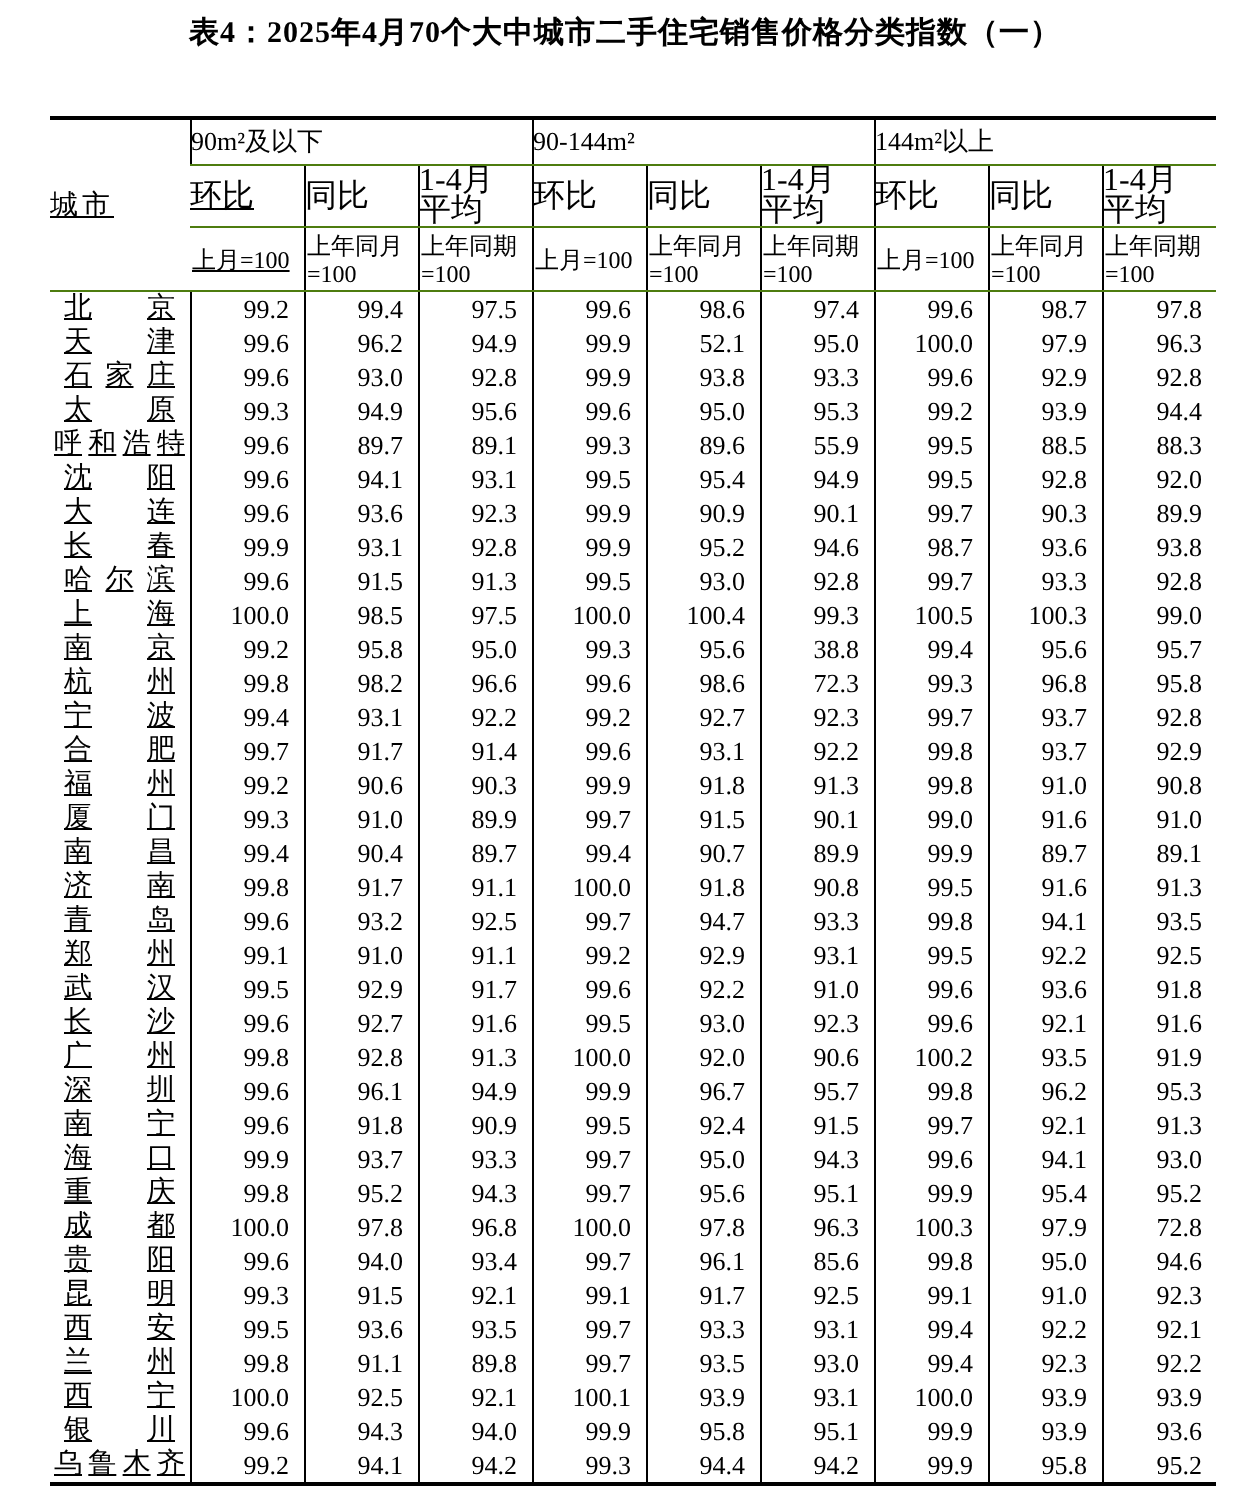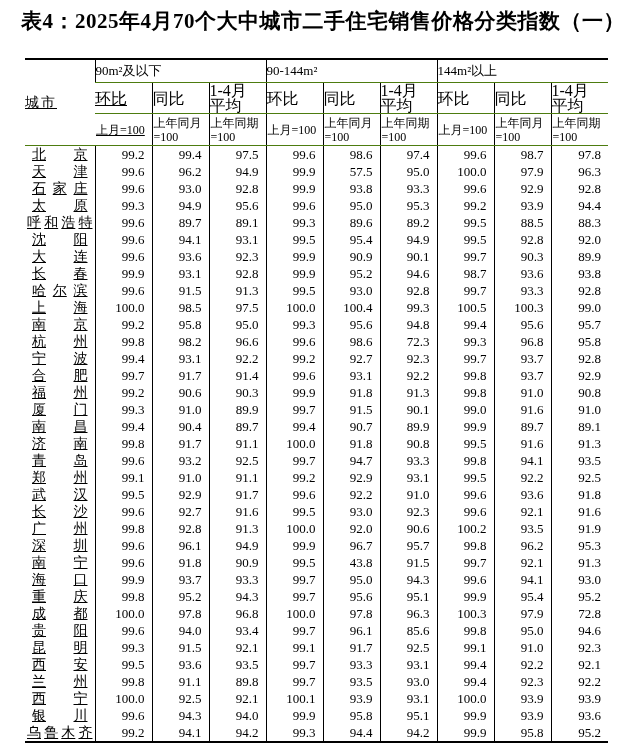--- a/index.html
+++ b/index.html
@@ -12,22 +12,22 @@
     height: 753px;
     position: relative;
     font-family: "Liberation Serif", "DejaVu Serif", serif;
     color: #000000;
   }
   .page-title {
     position: absolute;
     top: 7px;
     left: 0;
     width: 625px;
-    text-align: right;
-    font-size: 21px;
+    text-align: center;
+    font-size: 15px;
     font-weight: bold;
     letter-spacing: 0.5px;
     white-space: nowrap;
   }
   table.idx-table {
     position: absolute;
     left: 25px;
     top: 58px;
     width: 583px;
     border-collapse: collapse;
@@ -171,21 +171,21 @@
         <td class="city-cell">
           <div class="city-flex">
             <span>天</span>
             <span>津</span>
           </div>
         </td>
         <td class="num-cell">99.6</td>
         <td class="num-cell">96.2</td>
         <td class="num-cell">94.9</td>
         <td class="num-cell">99.9</td>
-        <td class="num-cell">57.5</td>
+        <td class="num-cell">52.1</td>
         <td class="num-cell">95.0</td>
         <td class="num-cell">100.0</td>
         <td class="num-cell">97.9</td>
         <td class="num-cell">96.3</td>
       </tr>
       <tr>
         <td class="city-cell">
           <div class="city-flex">
             <span>石</span>
             <span>家</span>
@@ -226,21 +226,21 @@
             <span>和</span>
             <span>浩</span>
             <span>特</span>
           </div>
         </td>
         <td class="num-cell">99.6</td>
         <td class="num-cell">89.7</td>
         <td class="num-cell">89.1</td>
         <td class="num-cell">99.3</td>
         <td class="num-cell">89.6</td>
-        <td class="num-cell">89.2</td>
+        <td class="num-cell">55.9</td>
         <td class="num-cell">99.5</td>
         <td class="num-cell">88.5</td>
         <td class="num-cell">88.3</td>
       </tr>
       <tr>
         <td class="city-cell">
           <div class="city-flex">
             <span>沈</span>
             <span>阳</span>
           </div>
@@ -329,21 +329,21 @@
           <div class="city-flex">
             <span>南</span>
             <span>京</span>
           </div>
         </td>
         <td class="num-cell">99.2</td>
         <td class="num-cell">95.8</td>
         <td class="num-cell">95.0</td>
         <td class="num-cell">99.3</td>
         <td class="num-cell">95.6</td>
-        <td class="num-cell">94.8</td>
+        <td class="num-cell">38.8</td>
         <td class="num-cell">99.4</td>
         <td class="num-cell">95.6</td>
         <td class="num-cell">95.7</td>
       </tr>
       <tr>
         <td class="city-cell">
           <div class="city-flex">
             <span>杭</span>
             <span>州</span>
           </div>
@@ -566,21 +566,21 @@
         <td class="city-cell">
           <div class="city-flex">
             <span>南</span>
             <span>宁</span>
           </div>
         </td>
         <td class="num-cell">99.6</td>
         <td class="num-cell">91.8</td>
         <td class="num-cell">90.9</td>
         <td class="num-cell">99.5</td>
-        <td class="num-cell">43.8</td>
+        <td class="num-cell">92.4</td>
         <td class="num-cell">91.5</td>
         <td class="num-cell">99.7</td>
         <td class="num-cell">92.1</td>
         <td class="num-cell">91.3</td>
       </tr>
       <tr>
         <td class="city-cell">
           <div class="city-flex">
             <span>海</span>
             <span>口</span>

